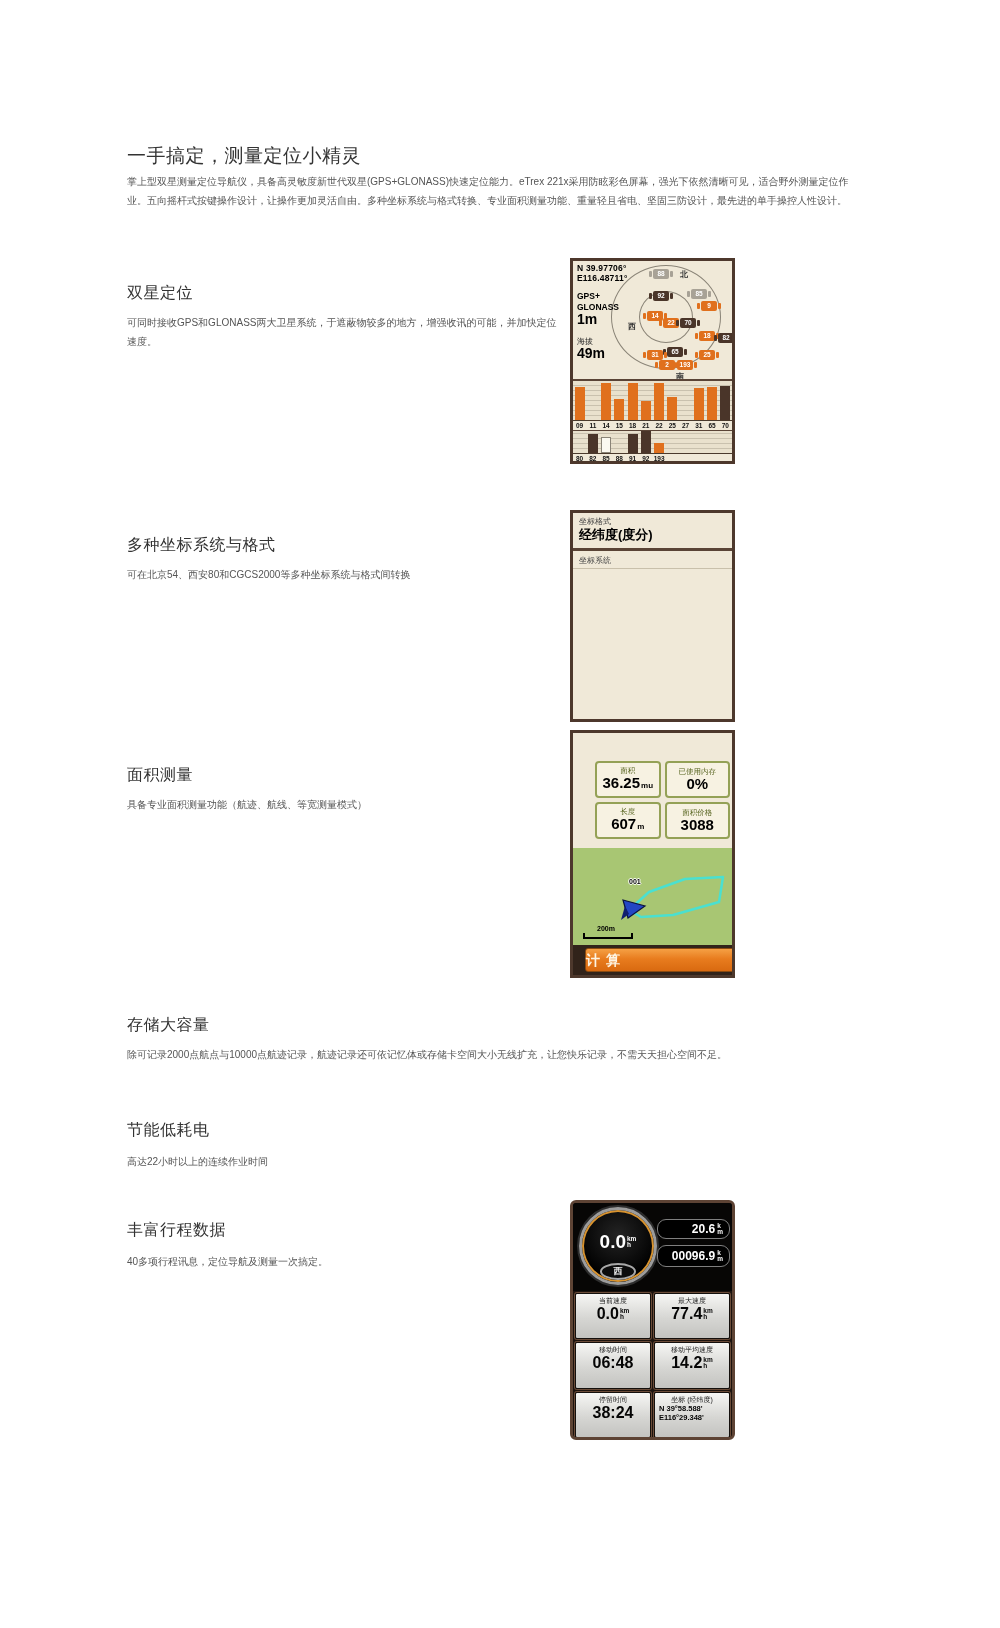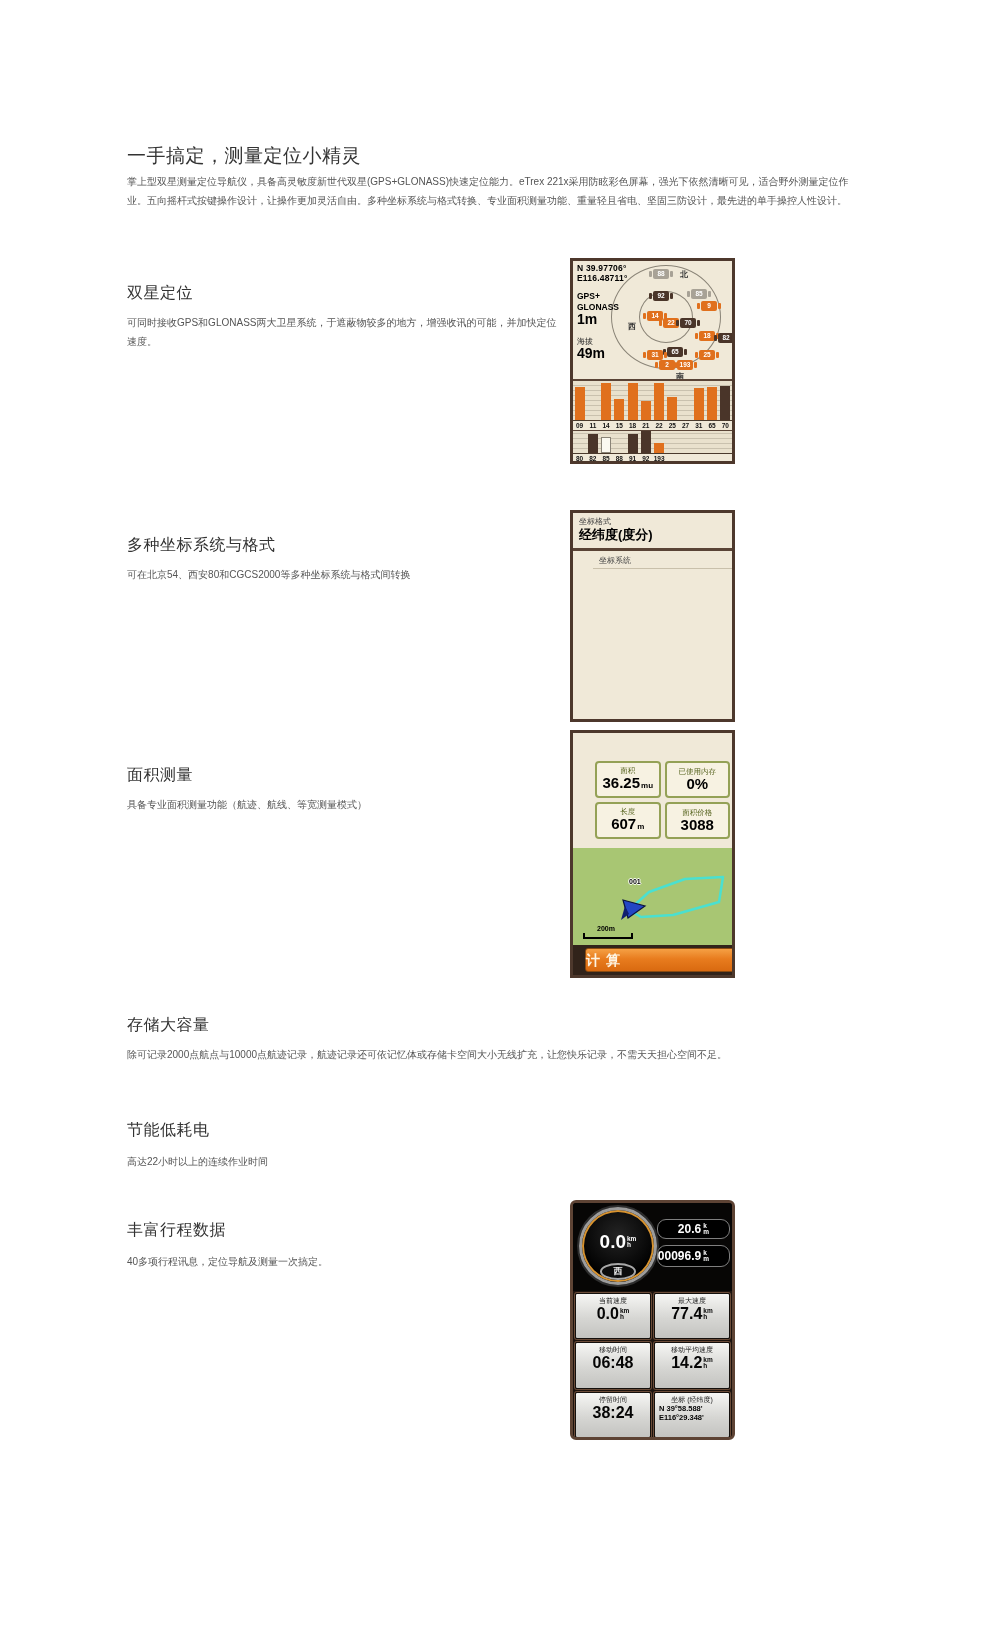--- a/index.html
+++ b/index.html
@@ -48,21 +48,21 @@
   .tone-orange { background:#e0701d; }
   .tone-dark   { background:#4a3529; }
   .tone-white  { background:#fbf9f0; border:1px solid #8a8477; }
   .snr-label { height:9px; line-height:9px; font-size:6.5px; font-weight:bold; text-align:center; color:#111; background:#f0e9d8; }
 
   
   #screen2 { top:510px; height:212px; }
   .fmt-head { padding:4px 6px 5px 6px; border-bottom:3px solid #5a4436; background:#f0e9d8; }
   .fmt-label { font-size:8px; color:#444; line-height:10px; }
   .fmt-value { font-size:13px; font-weight:bold; color:#000; line-height:16px; }
-  .sys-label { font-size:8px; color:#444; padding:4px 6px 2px 6px; border-bottom:1px solid #c9c0ab;margin-left:20px; }
+  .sys-label { font-size:8px; color:#444; padding:4px 6px 2px 6px; border-bottom:1px solid #c9c0ab; }
   .datum-item { height:21px; line-height:21px; padding-left:6px; font-size:11.5px; font-weight:bold; color:#000;
                 border-bottom:1px solid #c9c0ab; }
   .datum-item.selected { background:#e4741e; color:#fff; border-bottom-color:#e4741e; }
 
   
   #screen3 { top:730px; height:248px; }
   .area-fields { position:absolute; left:2px; top:28px; width:155px; display:grid;
                  grid-template-columns:1fr 1fr; gap:4px;padding-left:20px; }
   .afield { height:37px; background:#f7f2e2; border:2px solid #94a156; border-radius:4px;
             display:flex; flex-direction:column; align-items:center; justify-content:center; }
@@ -86,21 +86,21 @@
   .gauge { position:absolute; left:6px; top:4px; width:78px; height:78px; border-radius:50%;
            border:3px solid #9c9c9c; background:radial-gradient(circle at 50% 35%, #242424 0%, #000 70%);
            box-shadow:0 0 0 2px #2e2e2e, inset 0 0 0 2px #d8932f;
            display:flex; align-items:center; justify-content:center; }
   .gauge-val { color:#fff; font-size:19px; font-weight:bold; display:flex; align-items:center; gap:1px; margin-top:-8px; }
   .dir-oval { position:absolute; left:50%; bottom:2px; transform:translateX(-50%); width:36px; height:17px;
               background:#0c0c0c; border:2px solid #a8a8a8; border-radius:50%;
               color:#eee; font-size:9px; font-weight:bold; text-align:center; line-height:13px; }
   .pill { position:absolute; left:84px; width:73px; background:#000; border:1px solid #7f7f7f; border-radius:9px;
           color:#fff; font-size:12px; font-weight:bold; display:flex; align-items:center; justify-content:flex-end;
-          padding-right:20px; gap:2px; }
+          padding-right:6px; gap:2px; }
   #pill1 { top:16px; height:20px; }
   #pill2 { top:42px; height:22px; }
   .u { display:inline-flex; flex-direction:column; font-size:6.5px; line-height:6px; font-weight:bold; }
   .trip-grid { position:absolute; left:2px; top:90px; width:155px; height:145px; display:grid;
                grid-template-columns:1fr 1fr; grid-template-rows:1fr 1fr 1fr; gap:3px; }
   .tcell { background:linear-gradient(180deg,#f6f6f4 0%,#d6d6d3 55%,#c3c3c0 100%);
            border:1px solid #14100d; border-radius:2px; box-shadow:0 0 0 1px #6b4c39;
            display:flex; flex-direction:column; align-items:center; padding-top:2px; overflow:hidden; }
   .tcell-label { font-size:7px; color:#1a1a1a; line-height:9px; white-space:nowrap; }
   .tcell-value { font-size:16px; font-weight:bold; color:#050505; line-height:18px; display:flex; align-items:center; gap:1px; }

